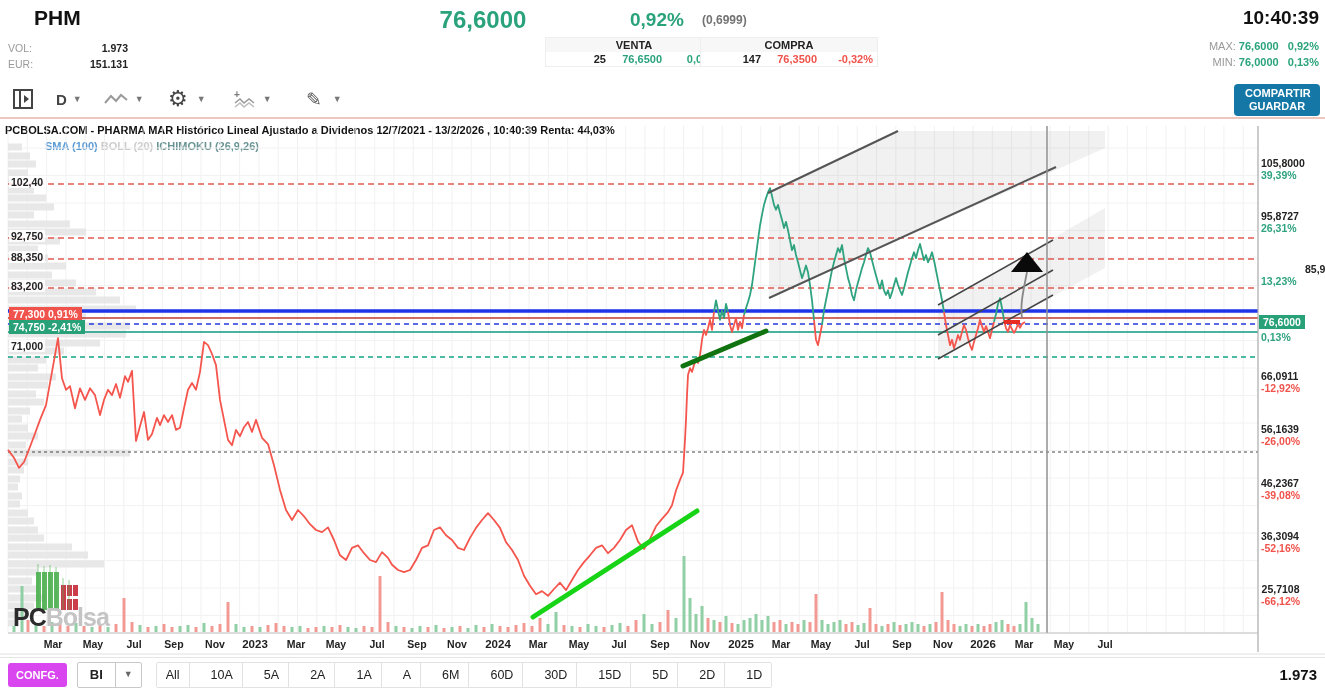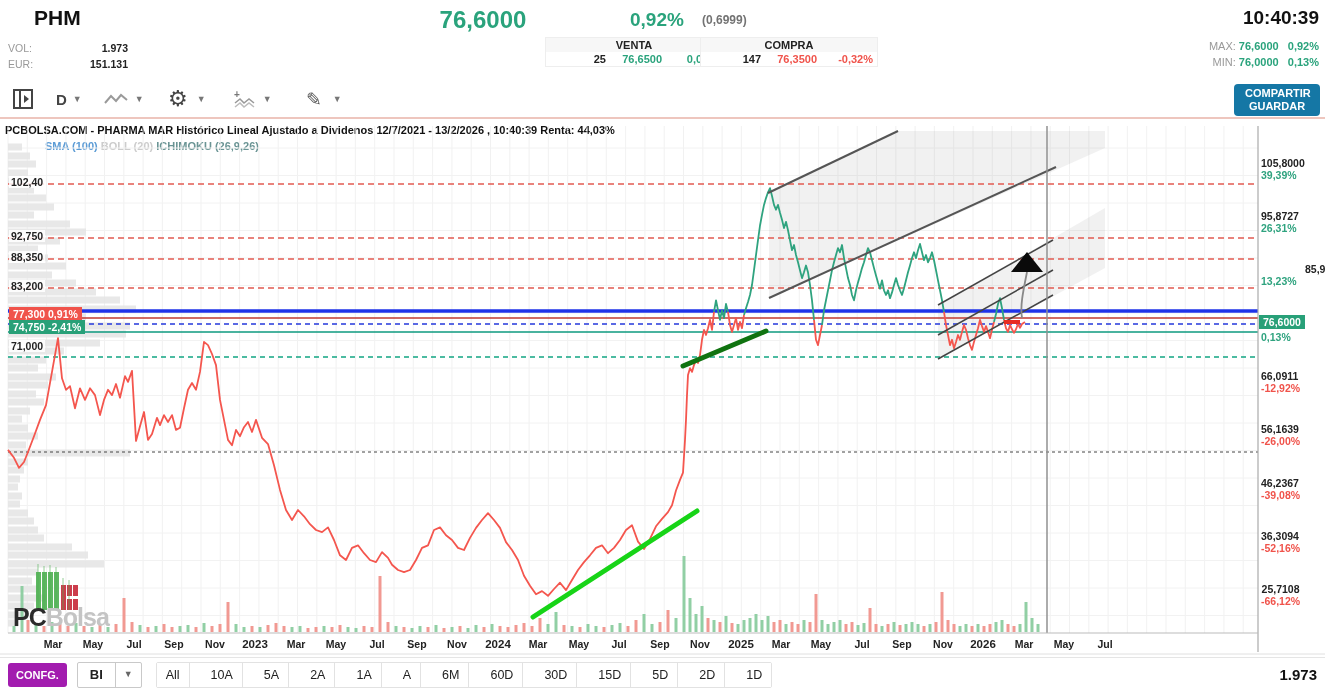--- a/index.html
+++ b/index.html
@@ -43,21 +43,21 @@
   .badge { position:absolute; font-size:10.5px; font-weight:bold; color:#fff; padding:1px 4px; z-index:5; }
   .ryl { position:absolute; left:1261px; font-size:10.5px; font-weight:bold; z-index:4; white-space:nowrap;}
 
   
   .logo-text { left:13px; top:603px; font-size:25px; font-weight:bold; letter-spacing:-1px; z-index:3; }
   .logo-text .pc { color:#2b2b2b; } .logo-text .bolsa { color:#c4c4c4; }
 
   
   .bbar { left:0; top:657px; width:1325px; height:34px; border-top:1px solid #e5e5e5; background:#fff;
     display:flex; align-items:center; padding-left:8px; }
-  .confg { background:#a21caf; color:#fff; font-size:11px; font-weight:bold; border-radius:3px;
+  .confg { background:#d946ef; color:#fff; font-size:11px; font-weight:bold; border-radius:3px;
     padding:6px 8px; cursor:pointer; }
   .bisel { display:flex; margin-left:10px; border:1px solid #c9c9c9; border-radius:2px; height:26px; cursor:pointer;}
   .bisel .bi { padding:4px 12px; font-size:13px; font-weight:bold; border-right:1px solid #c9c9c9; }
   .bisel .c { padding:6px 8px; font-size:9px; color:#666; }
   .ranges { display:flex; margin-left:14px; height:26px; border:1px solid #e2e2e2; border-radius:2px;gap:12px; }
   .rb { padding:5px 9px; font-size:12.5px; color:#222; border-right:1px solid #e2e2e2; background:#fff; cursor:pointer; }
   .rb:last-child { border-right:none; }
   .counter { position:absolute; right:8px; top:666px; font-size:15px; font-weight:bold; color:#111; }
   svg text { font-family:"Liberation Sans", sans-serif; }
 </style>

